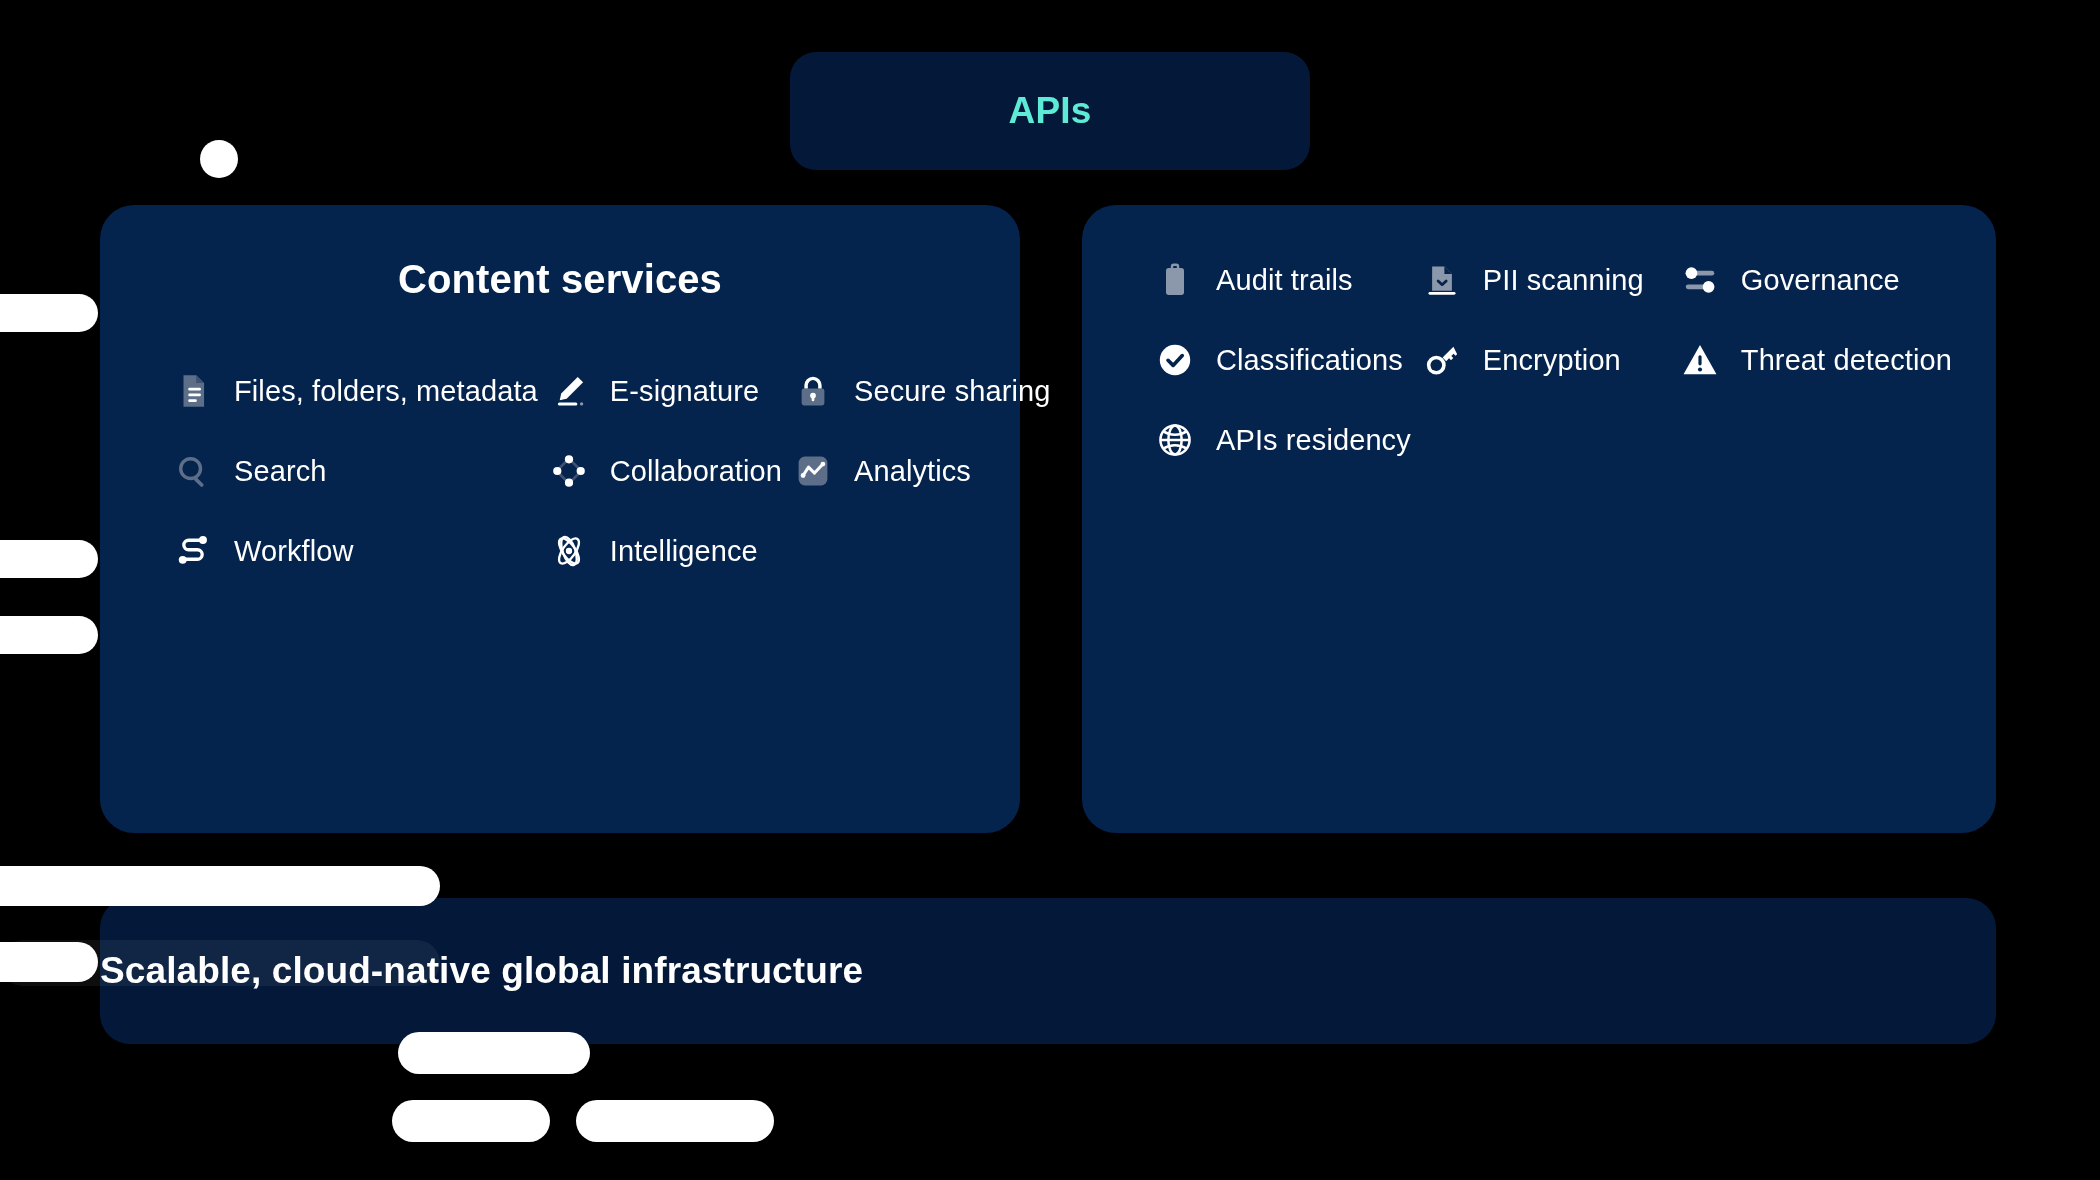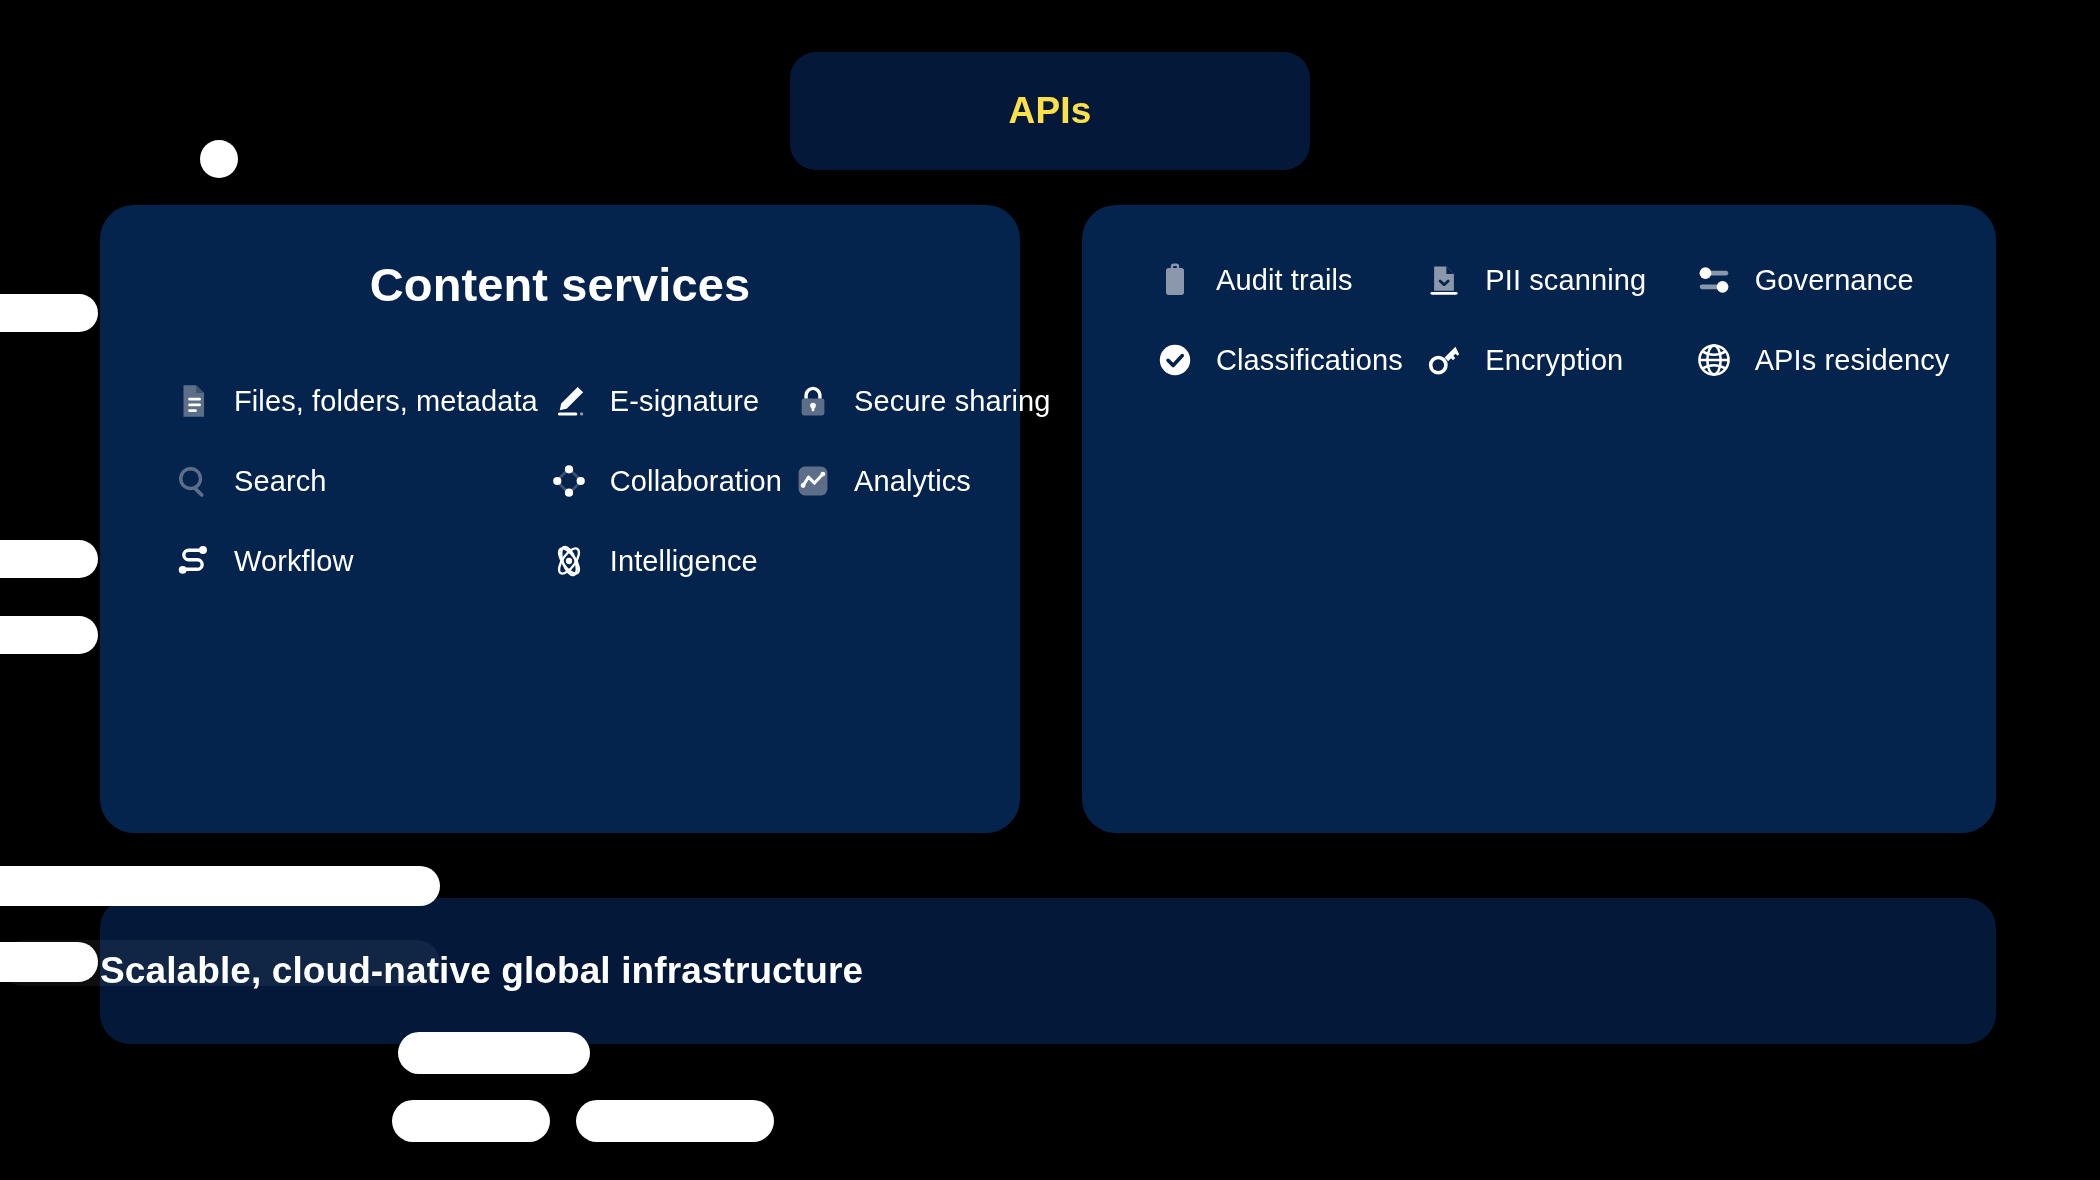--- a/index.html
+++ b/index.html
@@ -43,42 +43,42 @@
     top: 52px;
     width: 520px;
     height: 118px;
     background: #04193a;
     border-radius: 26px;
     display: flex;
     align-items: center;
     justify-content: center;
   }
   #apis-bar .bar-title {
-    color: #fde047;
+    color: #5eead4;
     font-size: 37px;
     font-weight: 700;
     letter-spacing: .2px;
   }
 
   
   .card {
     position: absolute;
     top: 205px;
     height: 628px;
     background: #04234d;
     border-radius: 34px;
     box-sizing: border-box;
     padding: 52px 44px 40px 44px;
   }
   #card-content  { left: 100px;  width: 920px; }
   #card-security { left: 1082px; width: 914px; }
 
   .card-title {
     color: #ffffff;
-    font-size: 47px;
+    font-size: 40px;
     font-weight: 700;
     text-align: center;
     letter-spacing: .1px;
     margin: 0 0 66px 0;
   }
 
   .feature-grid {
     display: grid;
     grid-template-columns: 1fr 1fr 1fr;
     column-gap: 10px;
@@ -305,20 +305,30 @@
         <span class="ic">
           <svg width="36" height="36" viewBox="0 0 24 24">
             <path d="M19.6 3.2 12.4 10.4l2.4 2.4 1.9-1.9 1.3 1.3 1.5-1.5-1.3-1.3 1.5-1.5 1.3 1.3 1.1-1.1z" fill="#ffffff"></path>
             <circle cx="8.2" cy="15.4" r="5.1" fill="none" stroke="#ffffff" stroke-width="2.4"></circle>
             <circle cx="6.6" cy="17" r="1.7" fill="#04234d"></circle>
           </svg>
         </span>
         <span class="lbl">Encryption</span>
       </div>
 
+      <div class="feature">
+        <span class="ic">
+          <svg width="38" height="38" viewBox="0 0 24 24">
+            <path d="M12 2.6 22.4 21H1.6z" fill="#ffffff"></path>
+            <rect x="11" y="9" width="2" height="6.4" rx="1" fill="#04234d"></rect>
+            <circle cx="12" cy="18" r="1.3" fill="#04234d"></circle>
+          </svg>
+        </span>
+        <span class="lbl">Threat detection</span>
+      </div>
 
       <div class="feature">
         <span class="ic">
           <svg width="38" height="38" viewBox="0 0 24 24">
             <g fill="none" stroke="#ffffff" stroke-width="1.6">
               <circle cx="12" cy="12" r="9.2"></circle>
               <ellipse cx="12" cy="12" rx="4.2" ry="9.2"></ellipse>
               <line x1="2.8" y1="12" x2="21.2" y2="12"></line>
               <path d="M4.6 6.6a14 14 0 0 0 14.8 0"></path>
               <path d="M4.6 17.4a14 14 0 0 1 14.8 0"></path>

